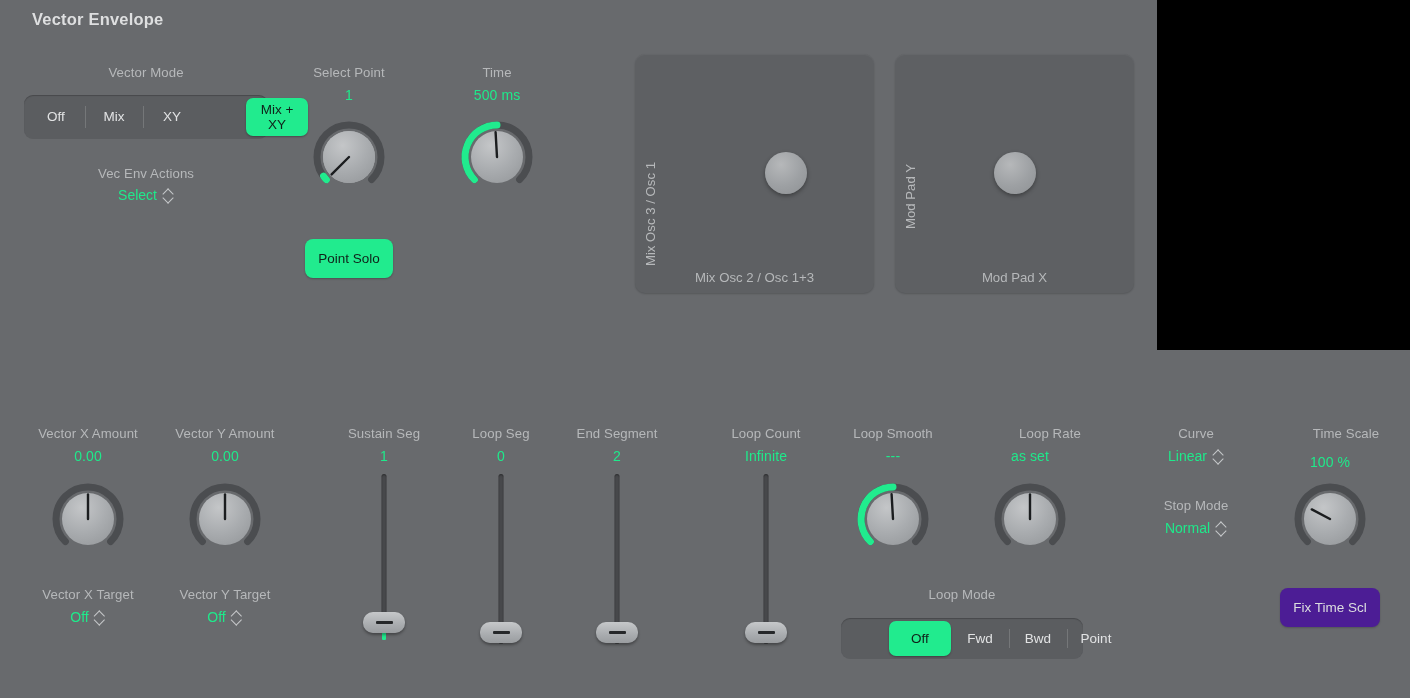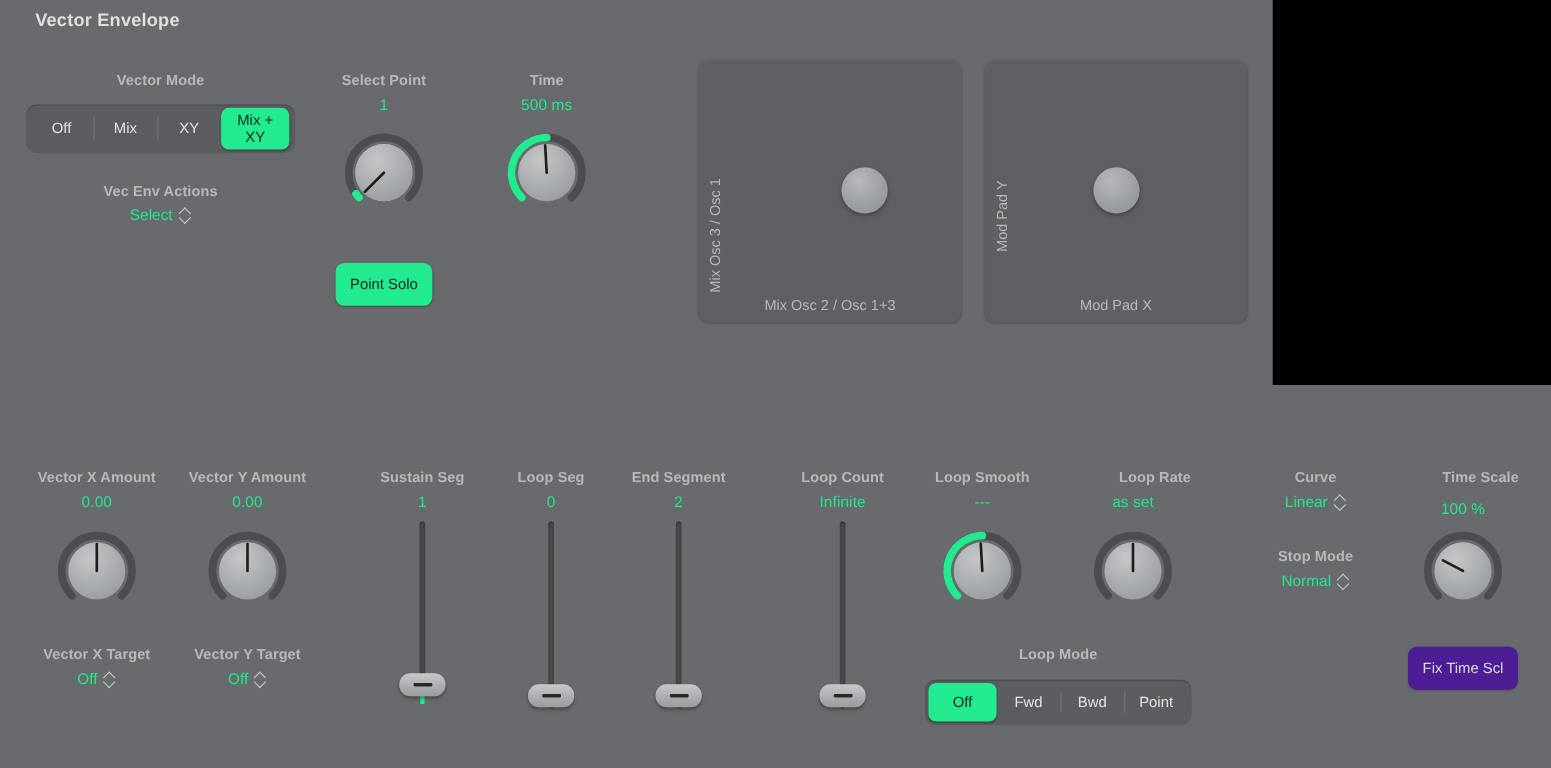--- a/index.html
+++ b/index.html
@@ -39,21 +39,20 @@
     letter-spacing: .2px;
     white-space: nowrap;
   }
   .lbl {
     position: absolute;
     color: #b6b8ba;
     font-size: 13.2px;
     white-space: nowrap;
     text-align: left;
     letter-spacing: .1px;
-    font-weight: bold;
   }
   .val {
     position: absolute;
     color: #1fe98b;
     font-size: 14px;
     white-space: nowrap;
     text-align: center;
     letter-spacing: .1px;
   }
   .ctr { transform: translateX(-50%); }
@@ -118,20 +117,21 @@
     content: "";
     position: absolute;
     left: 0; top: 22%;
     height: 56%;
     border-left: 1px solid #757779;
   }
   .seg .sgi.on {
     background: #21eb8e;
     color: #10221a;
     box-shadow: 0 1px 2px rgba(0,0,0,.3);
+    margin-left: 45px;
   }
   .seg .sgi.on + .sgi:before,
   .seg .sgi.on:before { border-left-color: transparent; }
 
   
   .btn {
     position: absolute;
     display: flex;
     align-items: center;
     justify-content: center;

